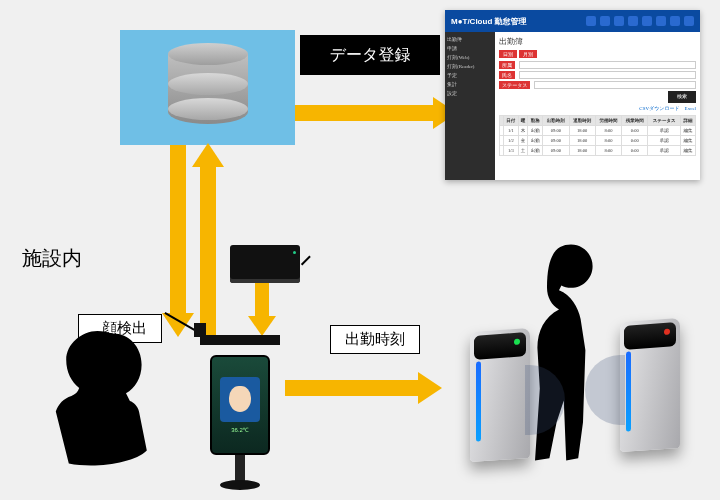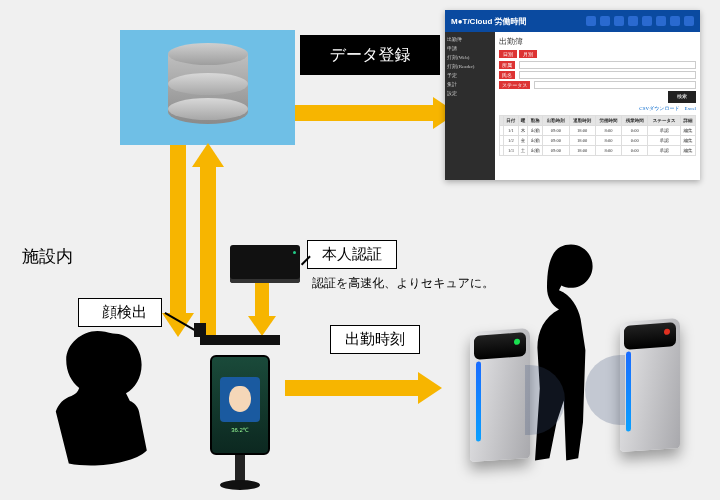--- a/index.html
+++ b/index.html
@@ -113,22 +113,22 @@
     border-top:20px solid #f7b500;
     border-left:14px solid transparent;border-right:14px solid transparent;
   }
 
   .label-box{
     position:absolute;
     background:#fff;border:1.5px solid #000;
     padding:4px 14px;font-size:15px;
   }
   .lbl-auth{left:307px;top:240px;}
-  .lbl-facility{position:absolute;left:22px;top:245px;font-size:17px;}
-  .lbl-detect{left:78px;top:298px;padding-left:23px;}
+  .lbl-facility{position:absolute;left:22px;top:245px;font-size:20px;}
+  .lbl-detect{left:78px;top:314px;padding-left:23px;}
   .lbl-open{left:330px;top:325px;}
 
   .note{
     position:absolute;left:300px;top:275px;
     font-size:12px;width:230px;line-height:1.4;
   }
 
   
   .kiosk{
     position:absolute;left:200px;top:335px;width:80px;height:150px;
@@ -216,21 +216,21 @@
       <div class="db-top"></div>
     </div>
   </div>
 
   <div class="data-label">データ登録</div>
 
   <div class="arrow-right1"></div>
 
   <div class="dashboard">
     <div class="dash-header">
-      <span class="logo">M●T/Cloud 労働時間</span>
+      <span class="logo">M●T/Cloud 勤怠管理</span>
       <div class="icons">
         <span></span>
           <span></span>
           <span></span>
           <span></span>
           <span></span>
           <span></span>
           <span></span>
           <span></span>
       </div>
@@ -324,25 +324,23 @@
   </div>
 
   <div class="arrow-down updown1"></div>
   <div class="arrow-down updown2"></div>
 
   <div class="lbl-facility">施設内</div>
 
   <div class="gateway"></div>
   <div class="gw-arrow-down"></div>
 
-  <div class="label-box lbl-auth">本人認証</div>
   <div class="callout co-auth"></div>
 
   <div class="note">
-    <div>　認証を高速化、よりセキュアに。</div>
   </div>
 
   <div class="label-box lbl-detect">顔検出</div>
   <div class="callout co-detect"></div>
 
   <div class="label-box lbl-open">出勤時刻</div>
 
   <div class="sil1">
     <svg viewBox="0 0 100 130">
         <path fill="#000" d="M60 10c12 0 22 10 22 24 0 10-5 18-12 22l3 6c3 1 6 4 7 8l6 30c-10 10-40 14-60 10l-10-40c2-6 6-10 12-12 3-1 5-3 6-6-6-5-10-12-10-22C24 18 36 8 48 8c4 0 8 1 12 2z"></path>

